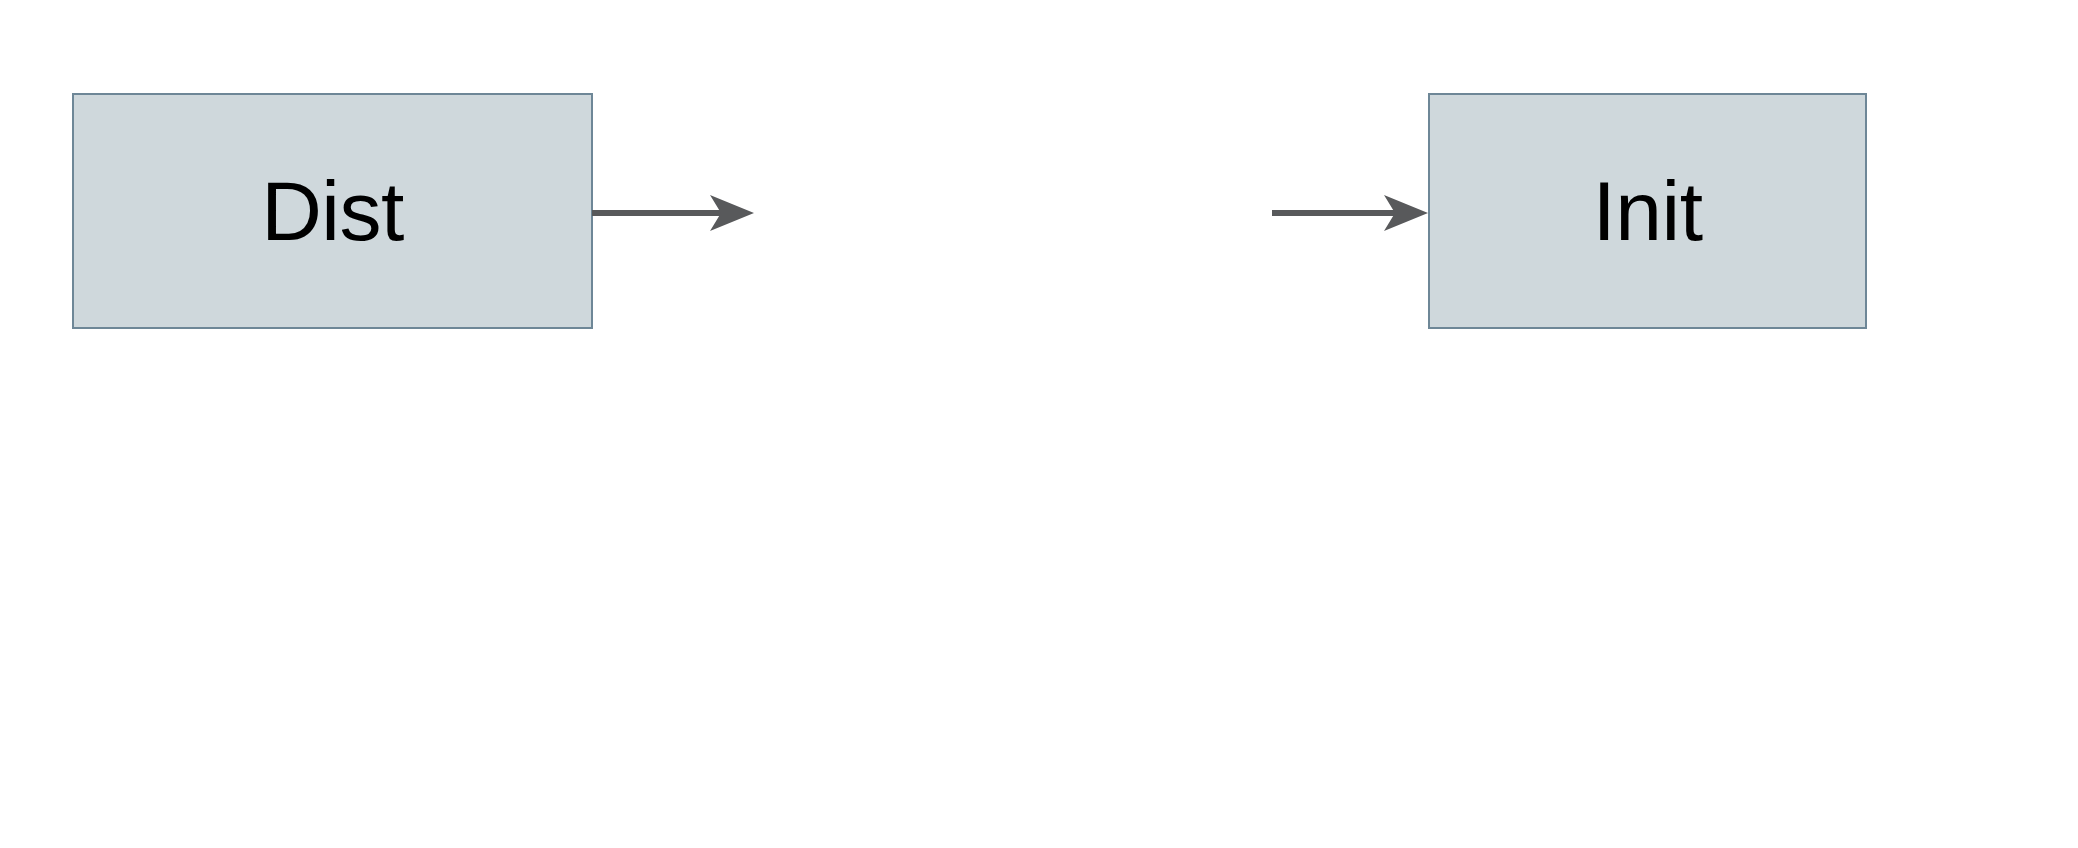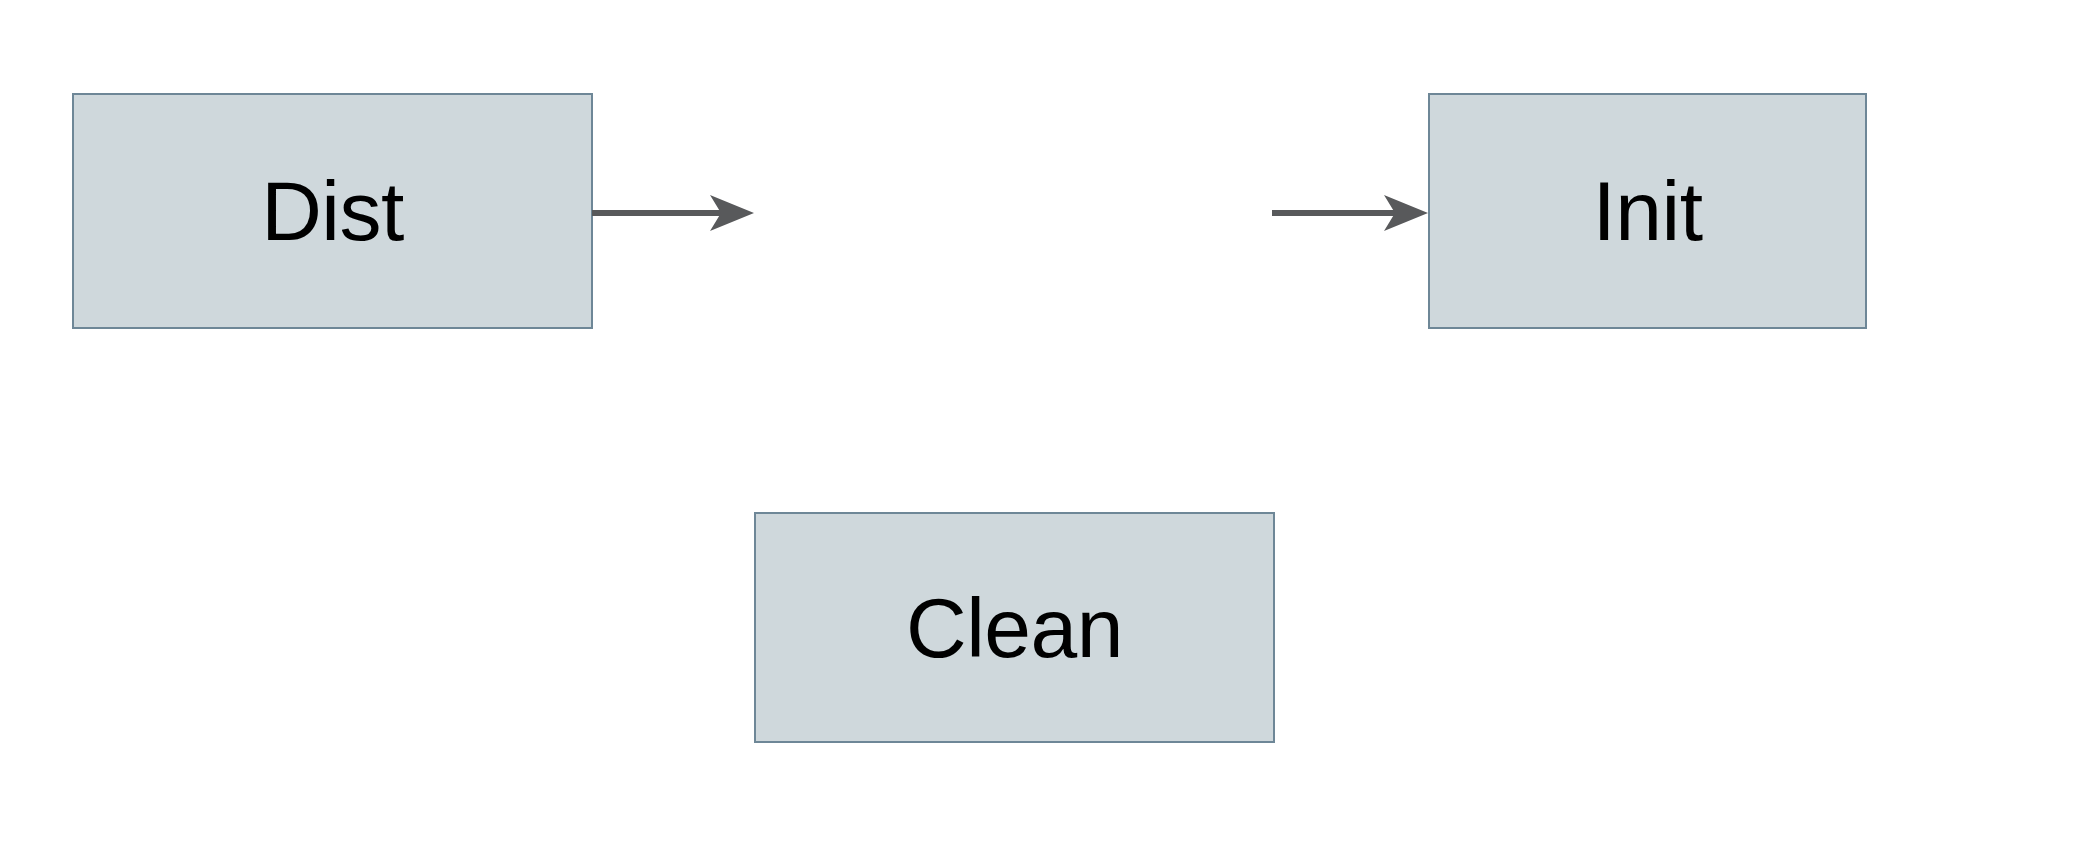--- a/index.html
+++ b/index.html
@@ -61,23 +61,20 @@
 
   <div class="node" id="node-dist" style="left: 72px; top: 93px; width: 521px; height: 236px; background: rgb(207, 216, 220); border-color: rgb(110, 135, 151);">
     <span class="node-label" style="color: rgb(0, 0, 0);">Dist</span>
   </div>
 
 
   <div class="node" id="node-init" style="left: 1428px; top: 93px; width: 439px; height: 236px; background: rgb(207, 216, 220); border-color: rgb(110, 135, 151);">
     <span class="node-label" style="color: rgb(0, 0, 0);">Init</span>
   </div>
 
-  <div class="node" id="node-clean" style="left: 754px; top: 512px; width: 521px; height: 231px; background: rgb(207, 216, 220); border-color: rgb(110, 135, 151);">
-    <span class="node-label" style="color: rgb(0, 0, 0);">Clean</span>
-  </div>
 
   <svg class="edge-svg" id="edge-dist-compile" viewBox="0 0 170 60">
     <line class="edge-line" x1="2" y1="30" x2="132" y2="30" style="stroke: rgb(88, 89, 91);"></line>
     <path class="edge-head" d="M 164 30 L 120 12 L 131 30 L 120 48 Z" style="fill: rgb(88, 89, 91);"></path>
   </svg>
 
   <svg class="edge-svg" id="edge-compile-init" viewBox="0 0 164 60">
     <line class="edge-line" x1="2" y1="30" x2="126" y2="30" style="stroke: rgb(88, 89, 91);"></line>
     <path class="edge-head" d="M 158 30 L 114 12 L 125 30 L 114 48 Z" style="fill: rgb(88, 89, 91);"></path>
   </svg>

